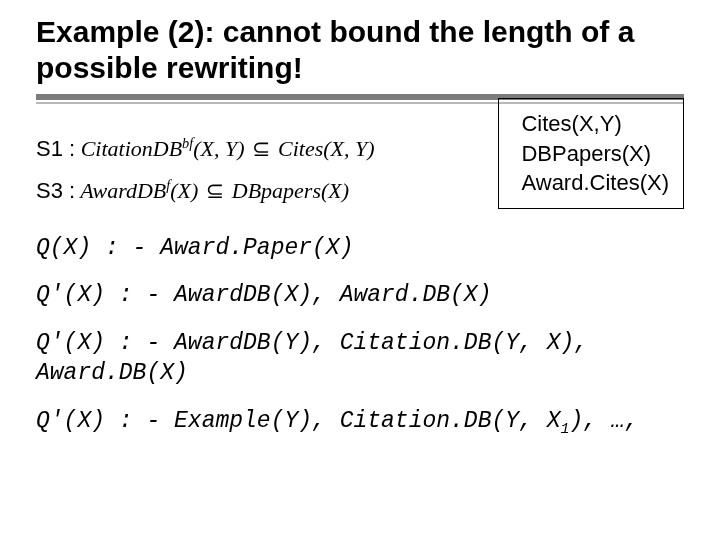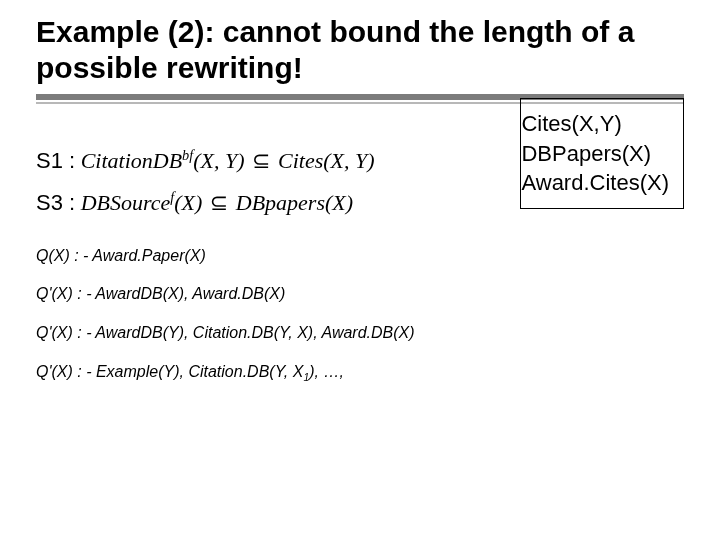--- a/index.html
+++ b/index.html
@@ -4,30 +4,30 @@
 <style>
   * { margin: 0; padding: 0; box-sizing: border-box; }
   html, body { width: 720px; height: 540px; background: #fff; font-family: Arial, Helvetica, sans-serif; color: #000; }
   .slide { width: 720px; height: 540px; position: relative; padding: 14px 36px 20px 36px; }
   .title { font-size: 30px; font-weight: 700; line-height: 1.2; }
   .title-rule-wrap { margin-top: 8px; }
   .rule-thick { height: 6px; background: #7c7c7c; margin-bottom: 2px; }
   .rule-thin { height: 2px; background: #b8b8b8; }
 
   .upper { display: flex; align-items: flex-start; gap: 14px; margin-top: 0; }
-  .rules-block { flex: 1; padding-top: 36px; }
+  .rules-block { flex: 1; padding-top: 24px; }
   .rule-line { font-family: "Times New Roman", Times, serif; font-size: 22px; line-height: 1.9; font-style: italic; }
   .rule-line .label { font-style: normal; font-family: Arial, Helvetica, sans-serif; font-weight: 400; }
   .sup { font-size: 0.65em; vertical-align: super; font-style: italic; }
   .sym { font-family: "Times New Roman", Times, serif; font-style: normal; padding: 0 2px; }
 
-  .schema-box { border: 1px solid #000; padding: 10px 14px 10px 0; font-size: 22px; line-height: 1.35; margin-top: -6px; }
+  .schema-box { border: 1px solid #000; padding: 10px 14px 10px 22px; font-size: 22px; line-height: 1.35; margin-top: -6px; }
 
   .queries { margin-top: 22px; }
-  .qline { font-size: 16px; font-style: italic; margin-bottom: 18px; line-height: 1.3; }
+  .qline { font-size: 23px; font-style: italic; margin-bottom: 18px; line-height: 1.3; font-family: Liberation Mono, monospace; }
   .qline .indent2 { padding-left: 116px; display: inline-block; }
   .qline .subn { font-size: 0.65em; vertical-align: sub; font-style: italic; }
 </style>
 </head>
 <body>
 
 <div class="slide">
 
   <div class="title">Example (2): cannot bound the length of a possible rewriting!</div>
 
@@ -40,21 +40,21 @@
 
     <div class="rules-block">
       <div class="rule-line">
         <span class="label">S1 :</span>
         <span>CitationDB</span><span class="sup">bf</span><span>(X, Y)</span>
         <span class="sym">⊆</span>
         <span>Cites(X, Y)</span>
       </div>
       <div class="rule-line">
         <span class="label">S3 :</span>
-        <span>DBSource</span><span class="sup">f</span><span>(X)</span>
+        <span>AwardDB</span><span class="sup">f</span><span>(X)</span>
         <span class="sym">⊆</span>
         <span>DBpapers(X)</span>
       </div>
     </div>
 
     <div class="schema-box">
       <div>Cites(X,Y)</div>
       <div>DBPapers(X)</div>
       <div>Award.Cites(X)</div>
     </div>

